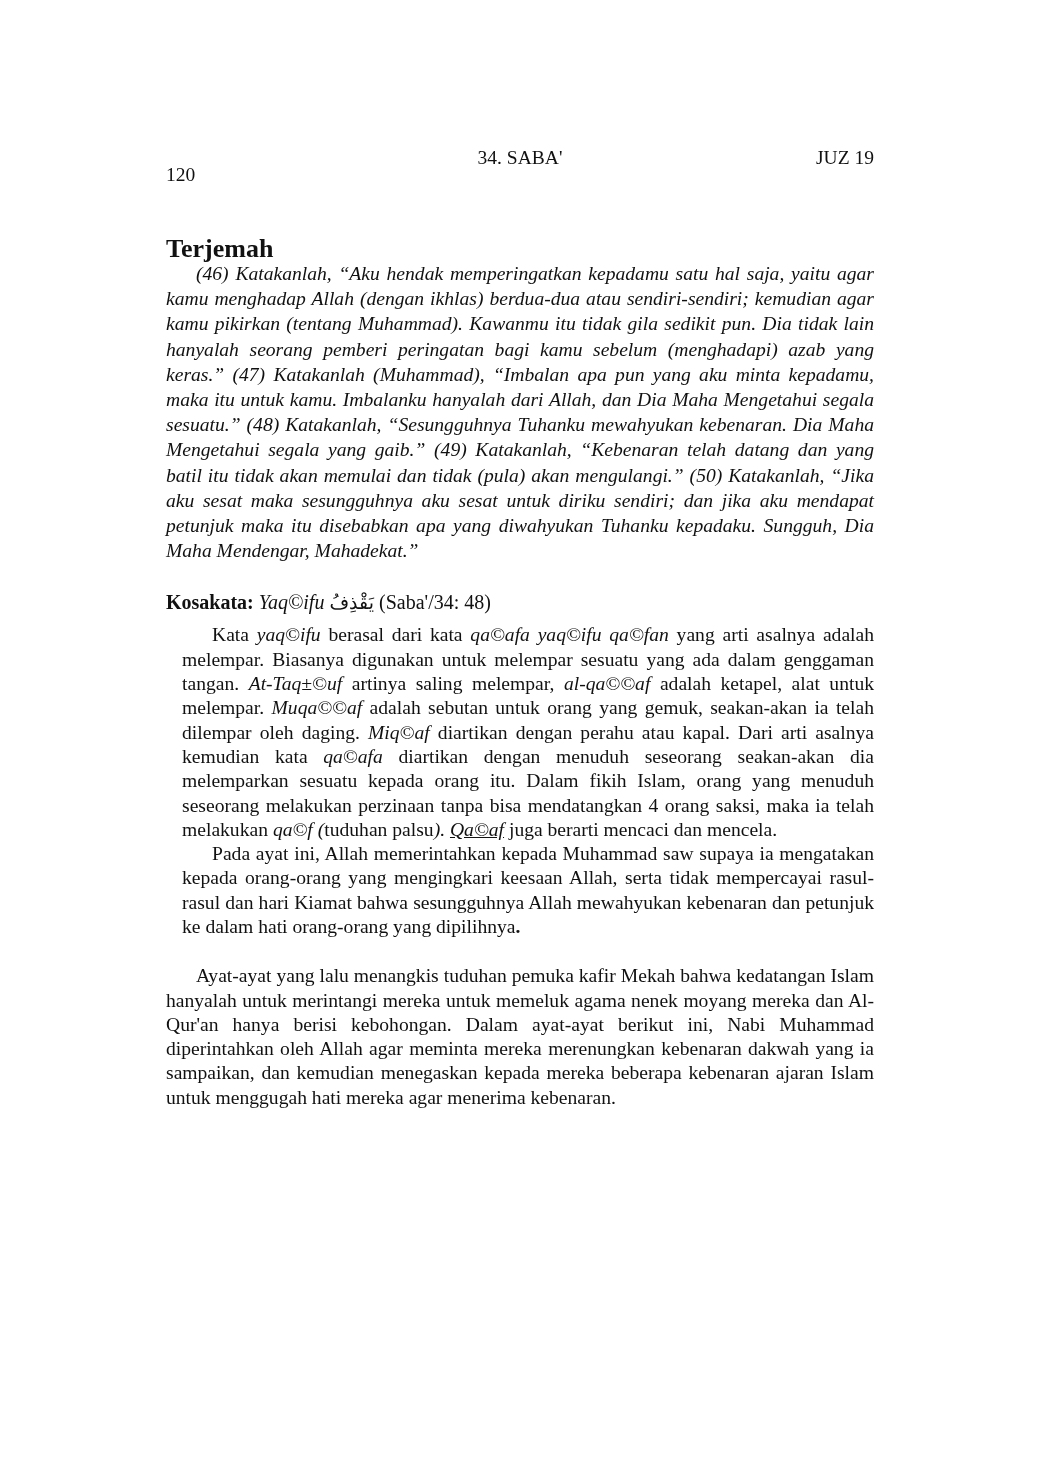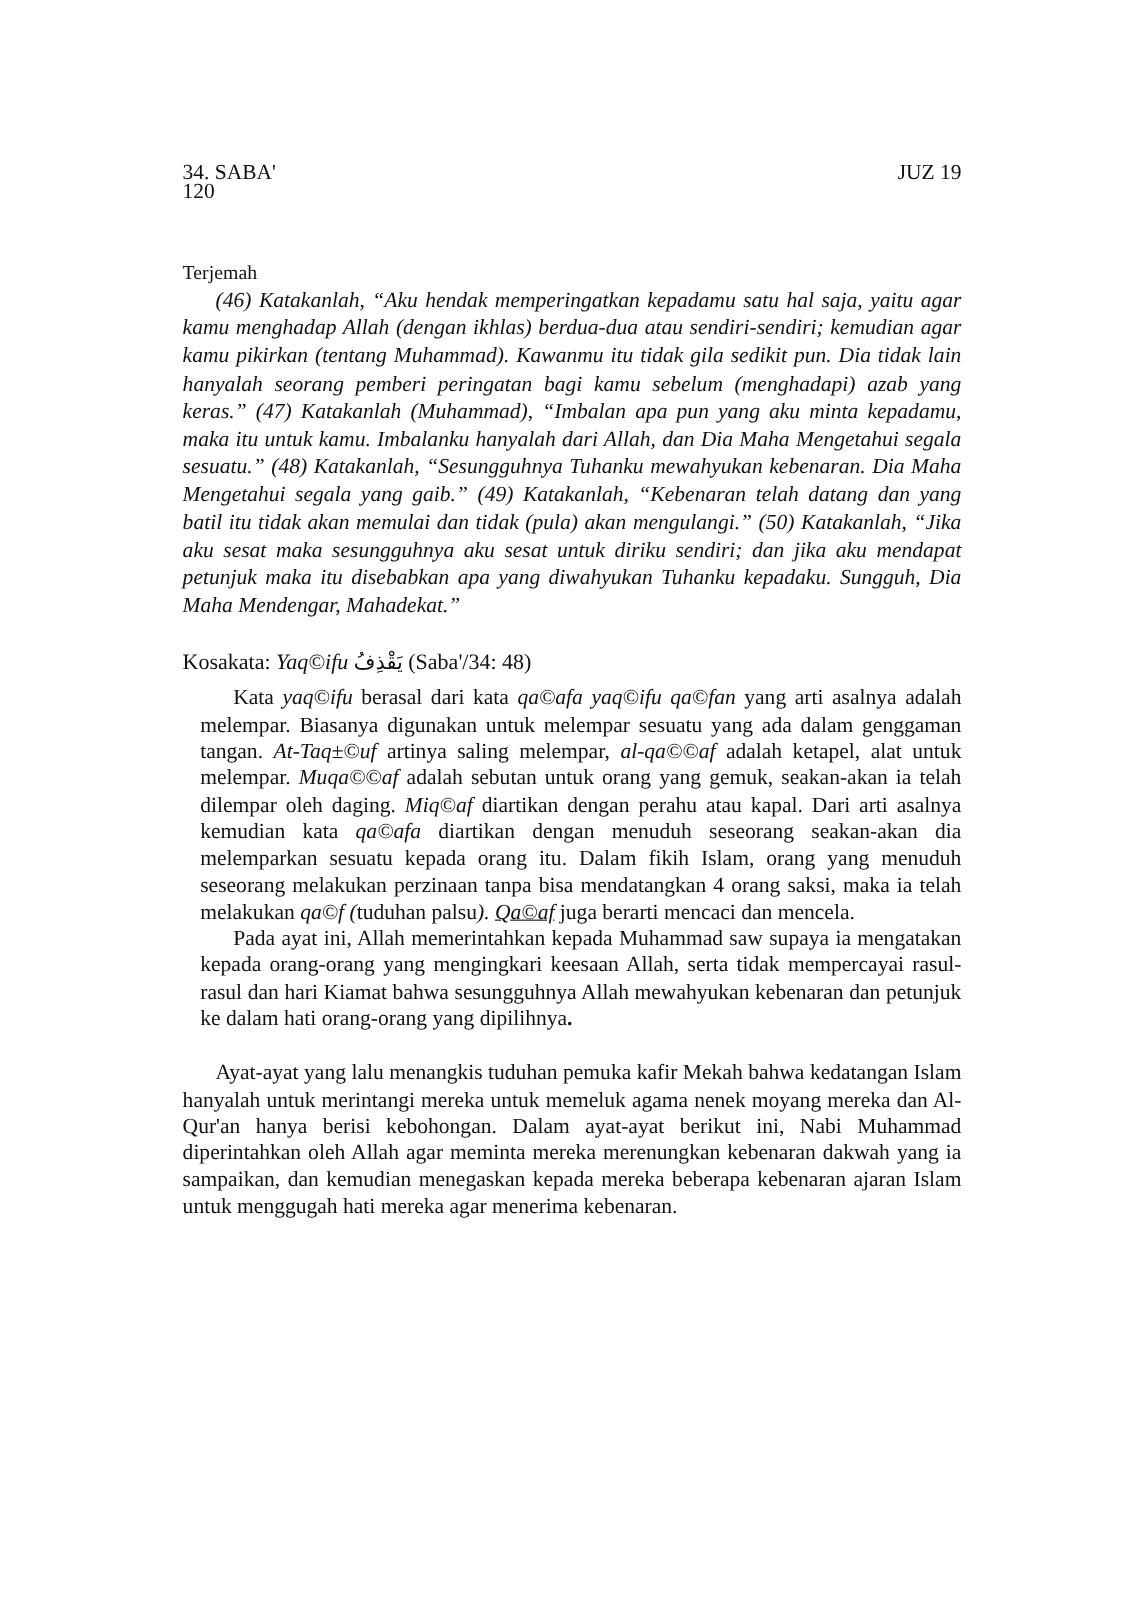--- a/index.html
+++ b/index.html
@@ -18,50 +18,50 @@
     .page-header {
       position: absolute;
       top: 144px;
       left: 166px;
       width: 708px;
       height: 28px;
       font-size: 19.5px;
       line-height: 28px;
     }
     .page-header .pg-num { position: absolute; left: 0; top: 17px; }
-    .page-header .chapter { position: absolute; left: 0; right: 0; top: 0; }
+    .page-header .chapter { position: absolute; left: 0; right: 0; top: 0; text-align: center; }
     .page-header .juz { position: absolute; right: 0; top: 0; }
 
     .content {
       position: absolute;
       left: 166px;
       top: 236px;
       width: 708px;
       font-size: 19.6px;
     }
     .section-title {
-      font-weight: normal;
-      font-size: 18px;
+      font-weight: bold;
+      font-size: 26px;
       line-height: 25px;
       margin: 0;
     }
     .para {
       margin: 0;
       text-align: justify;
       text-indent: 30px;
       line-height: 25.2px;
     }
     .para.italic { font-style: italic; }
 
     .kosakata-line {
       margin-top: 25px;
       font-size: 20px;
       line-height: 28px;
     }
-    .kosakata-line .label { font-weight: normal; }
+    .kosakata-line .label { font-weight: bold; }
     .kosakata-line .term { font-style: italic; }
     .kosakata-line .arabic {
       font-family: Liberation Serif, serif;
       font-size: 19px;
       direction: rtl;
       unicode-bidi: isolate;
     }
     .kosakata-body { margin-top: 6px; }
     .kosakata-body .para { line-height: 24.3px; margin-left: 16px; }
     .it { font-style: italic; }

